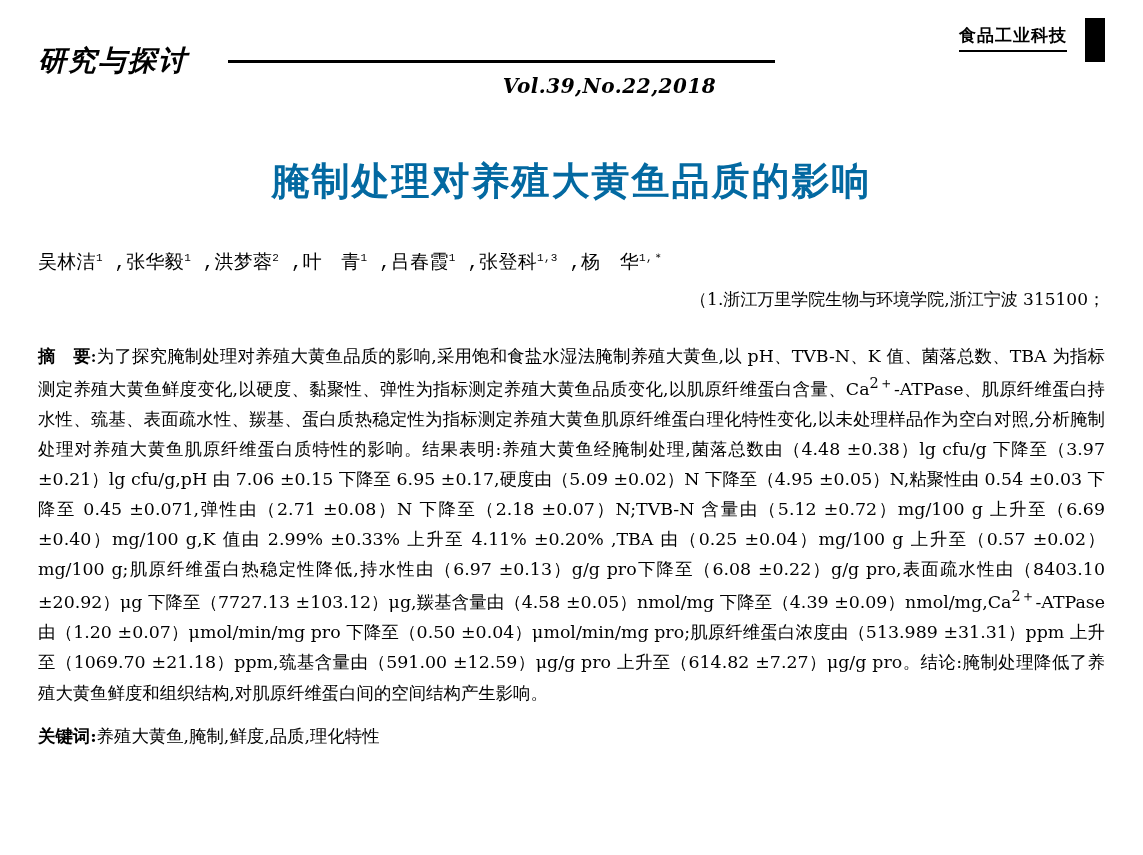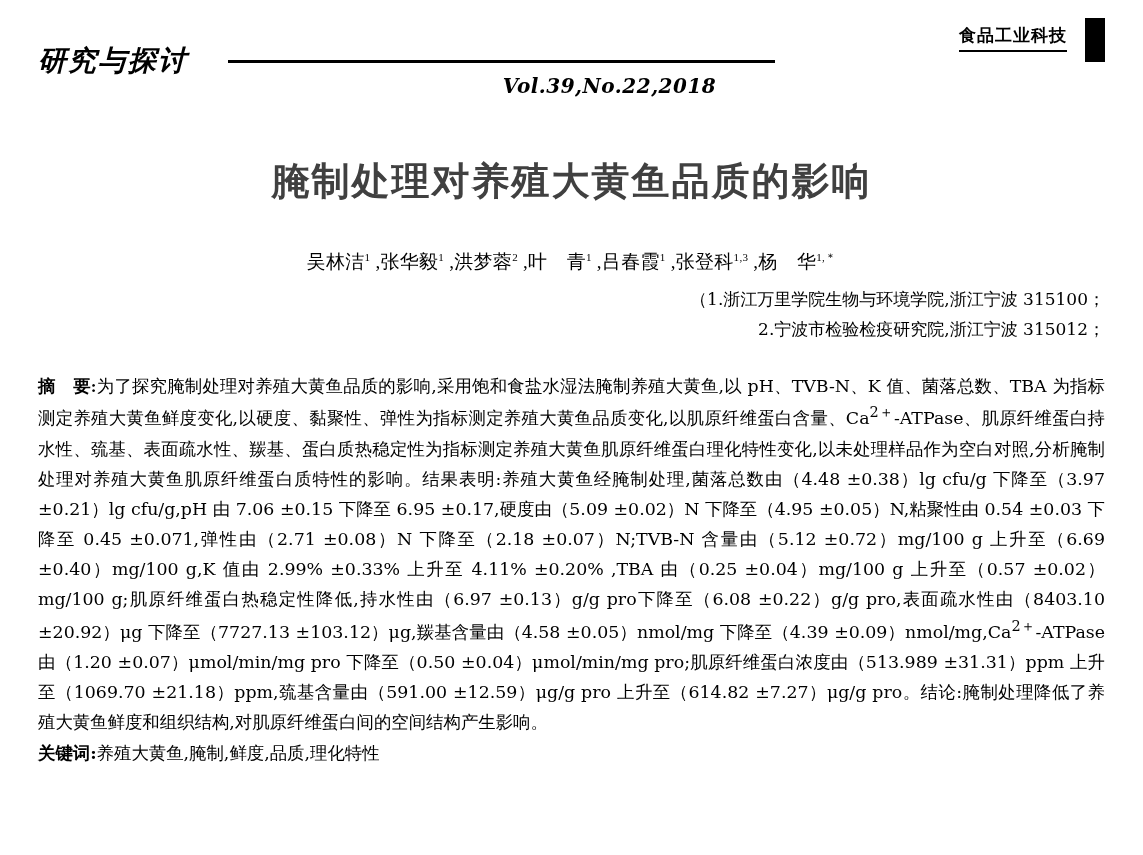--- a/index.html
+++ b/index.html
@@ -82,29 +82,28 @@
   }
 
   
   .title {
     margin-top: 52px;
     text-align: center;
     font-family: "DejaVu Sans", "Liberation Sans", sans-serif;
     font-weight: bold;
     font-size: 38px;
     letter-spacing: 2px;
-    color: #404040;
+    color: #0369a1;
   }
 
   
   .authors {
     margin-top: 42px;
-    text-align: center;
     font-size: 19px;
-    font-family: Liberation Serif, serif;
+    font-family: Liberation Mono, monospace;
     letter-spacing: 0.3px;
   }
   .authors sup {
     font-size: 11px;
     vertical-align: super;
   }
   .affiliations {
     margin-top: 10px;
     text-align: right;
     font-size: 17px;
@@ -119,21 +118,21 @@
     line-height: 1.73;
     text-align: justify;
     text-justify: inter-ideograph;
     font-family: "DejaVu Serif", "Liberation Serif", serif;
   }
   .abstract .lbl {
     font-weight: bold;
     font-family: Liberation Serif, serif;
   }
   .keywords {
-    margin-top: 2px;
+    margin-top: 14px;
     font-size: 17.4px;
     line-height: 1.7;
     font-family: "DejaVu Serif", "Liberation Serif", serif;
   }
   .keywords .lbl {
     font-weight: bold;
   }
 </style>
 </head>
 <body>
@@ -147,21 +146,20 @@
     <div class="runhead-blackbox"></div>
     <div class="runhead-vol">Vol.39,No.22,2018</div>
   </div>
 
   <h1 class="title">腌制处理对养殖大黄鱼品质的影响</h1>
 
   <div class="authors">吴林洁<sup>1</sup> ,张华毅<sup>1</sup> ,洪梦蓉<sup>2</sup> ,叶　青<sup>1</sup> ,吕春霞<sup>1</sup> ,张登科<sup>1,3</sup> ,杨　华<sup>1,＊</sup></div>
 
   <div class="affiliations">
     <div>（1.浙江万里学院生物与环境学院,浙江宁波 315100；</div>
-    <div>2.宁波市检验检疫研究院,浙江宁波 315012；</div>
   </div>
 
   <div class="abstract">
     <span class="lbl">摘　要:</span><span>为了探究腌制处理对养殖大黄鱼品质的影响,采用饱和食盐水湿法腌制养殖大黄鱼,以 pH、TVB-N、K 值、菌落总数、TBA 为指标测定养殖大黄鱼鲜度变化,以硬度、黏聚性、弹性为指标测定养殖大黄鱼品质变化,以肌原纤维蛋白含量、Ca<sup>2＋</sup>-ATPase、肌原纤维蛋白持水性、巯基、表面疏水性、羰基、蛋白质热稳定性为指标测定养殖大黄鱼肌原纤维蛋白理化特性变化,以未处理样品作为空白对照,分析腌制处理对养殖大黄鱼肌原纤维蛋白质特性的影响。结果表明:养殖大黄鱼经腌制处理,菌落总数由（4.48 ±0.38）lg cfu/g 下降至（3.97 ±0.21）lg cfu/g,pH 由 7.06 ±0.15 下降至 6.95 ±0.17,硬度由（5.09 ±0.02）N 下降至（4.95 ±0.05）N,粘聚性由 0.54 ±0.03 下降至 0.45 ±0.071,弹性由（2.71 ±0.08）N 下降至（2.18 ±0.07）N;TVB-N 含量由（5.12 ±0.72）mg/100 g 上升至（6.69 ±0.40）mg/100 g,K 值由 2.99% ±0.33% 上升至 4.11% ±0.20% ,TBA 由（0.25 ±0.04）mg/100 g 上升至（0.57 ±0.02）mg/100 g;肌原纤维蛋白热稳定性降低,持水性由（6.97 ±0.13）g/g pro下降至（6.08 ±0.22）g/g pro,表面疏水性由（8403.10 ±20.92）μg 下降至（7727.13 ±103.12）μg,羰基含量由（4.58 ±0.05）nmol/mg 下降至（4.39 ±0.09）nmol/mg,Ca<sup>2＋</sup>-ATPase 由（1.20 ±0.07）μmol/min/mg pro 下降至（0.50 ±0.04）μmol/min/mg pro;肌原纤维蛋白浓度由（513.989 ±31.31）ppm 上升至（1069.70 ±21.18）ppm,巯基含量由（591.00 ±12.59）μg/g pro 上升至（614.82 ±7.27）μg/g pro。结论:腌制处理降低了养殖大黄鱼鲜度和组织结构,对肌原纤维蛋白间的空间结构产生影响。</span>
   </div>
 
   <div class="keywords">
     <span class="lbl">关键词:</span><span>养殖大黄鱼,腌制,鲜度,品质,理化特性</span>
   </div>
 

